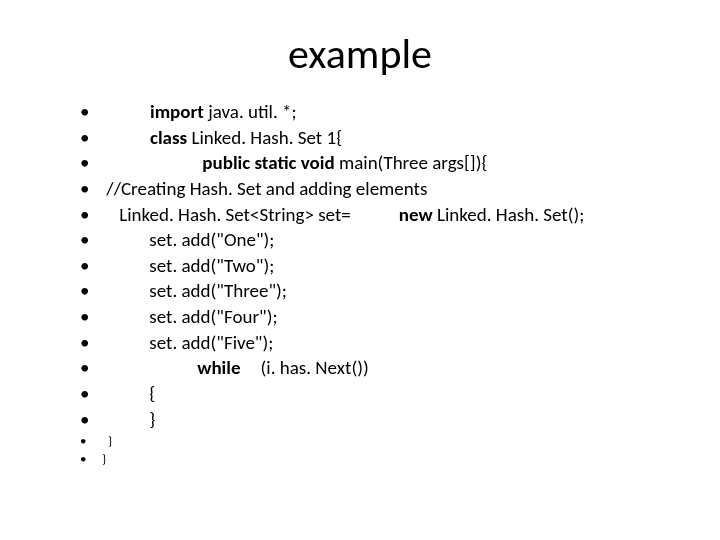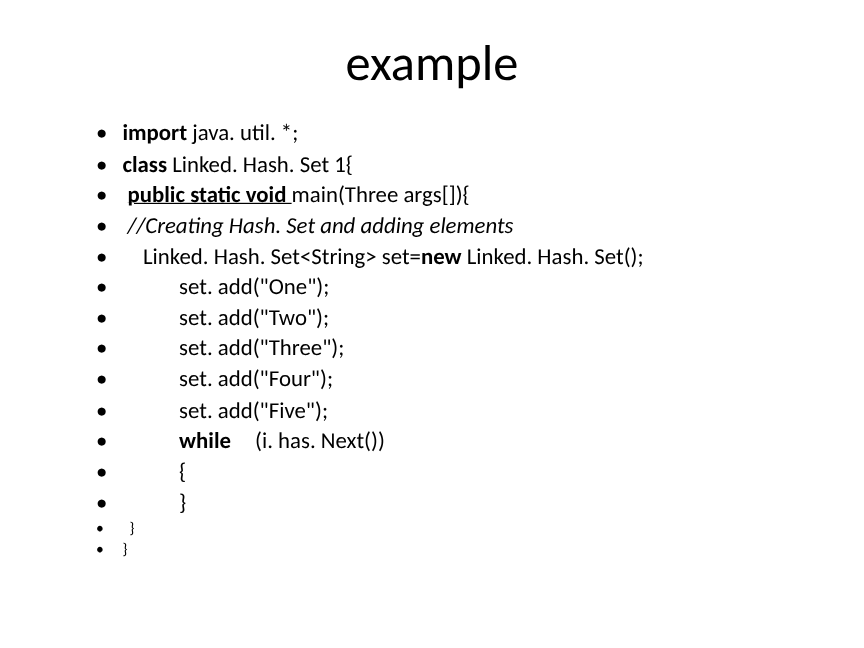--- a/index.html
+++ b/index.html
@@ -41,32 +41,32 @@
     left: 0;
     top: 0;
     font-size: 19px;
   }
   ul.bullets li.small {
     font-size: 13px;
   }
   ul.bullets li.small::before {
     font-size: 13px;
   }
-  .bold { font-weight: 700; }
+  .bold { font-weight: 700; margin-left: 48px; }
 </style>
 </head>
 <body>
 
 <div class="slide">
   <div class="title">example</div>
   <ul class="bullets">
       <li><span class="bold" style="white-space: pre;">import </span><span style="white-space: pre;">java. util. *;</span></li>
       <li><span class="bold" style="white-space: pre;">class </span><span style="white-space: pre;">Linked. Hash. Set 1{</span></li>
-      <li><span class="bold" style="white-space: pre;"> </span><span class="bold" style="white-space: pre; text-decoration: underline;">public static void </span><span style="white-space: pre;">main(Three args[]){</span></li>
-      <li><span style="white-space: pre; font-style: italic;"> //Creating Hash. Set and adding elements</span></li>
+      <li><span class="bold" style="white-space: pre;"> </span><span class="bold" style="white-space: pre;">public static void </span><span style="white-space: pre;">main(Three args[]){</span></li>
+      <li><span style="white-space: pre;"> //Creating Hash. Set and adding elements</span></li>
       <li><span style="white-space: pre;">    Linked. Hash. Set&lt;String&gt; set=</span><span class="bold" style="white-space: pre;">new </span><span style="white-space: pre;">Linked. Hash. Set();</span></li>
       <li><span style="white-space: pre;">           set. add("One");</span></li>
       <li><span style="white-space: pre;">           set. add("Two");</span></li>
       <li><span style="white-space: pre;">           set. add("Three");</span></li>
       <li><span style="white-space: pre;">           set. add("Four");</span></li>
       <li><span style="white-space: pre;">           set. add("Five");</span></li>
       <li><span class="bold" style="white-space: pre;">           while</span><span style="white-space: pre; margin-left: 20px;">(i. has. Next())</span></li>
       <li><span style="white-space: pre;">           {</span></li>
       <li><span style="white-space: pre;">           }</span></li>
       <li class="small"><span style="white-space: pre;">  }</span></li>

